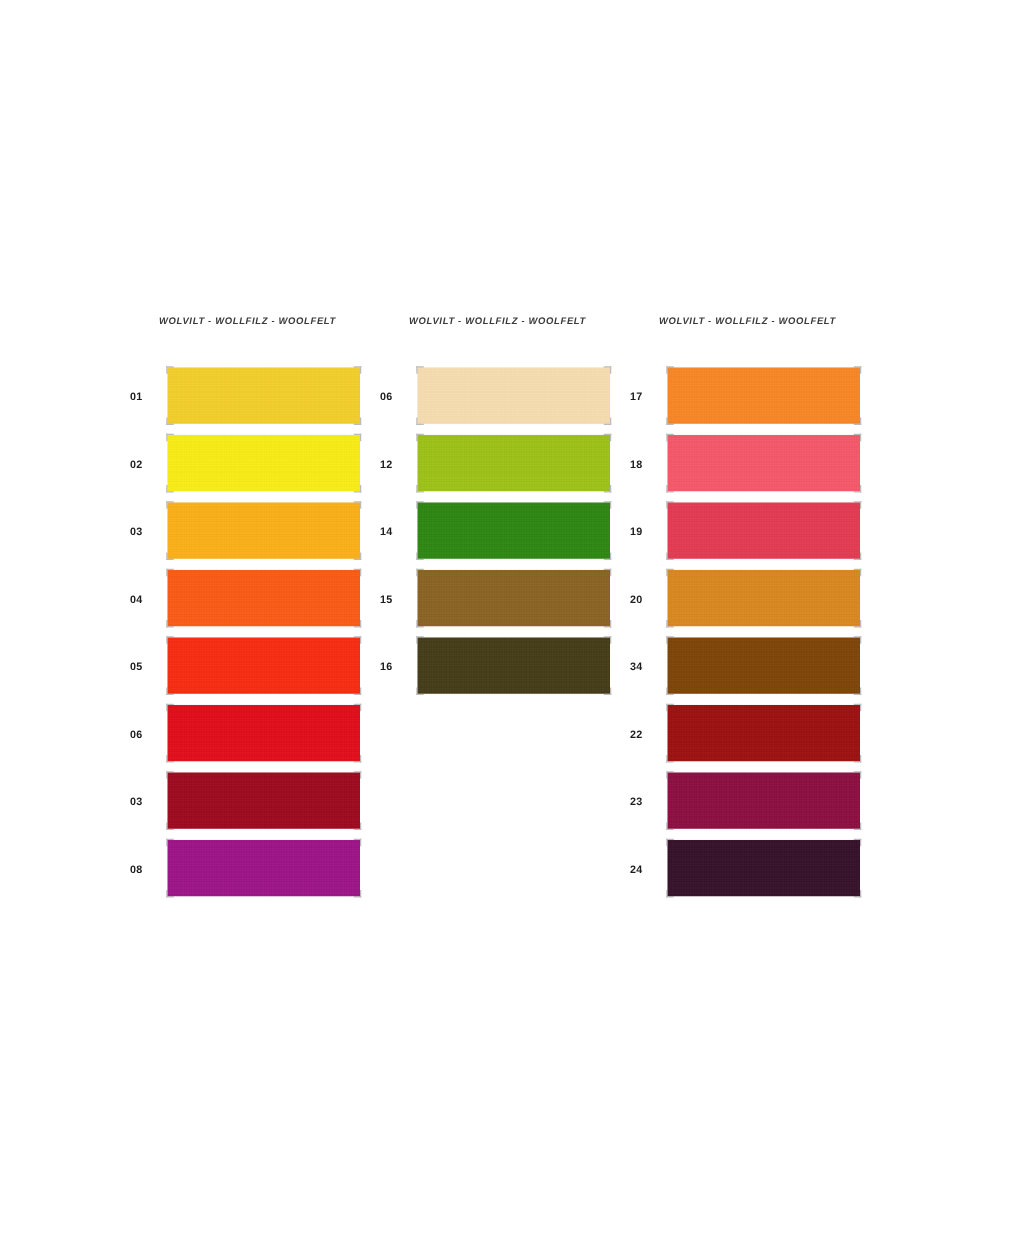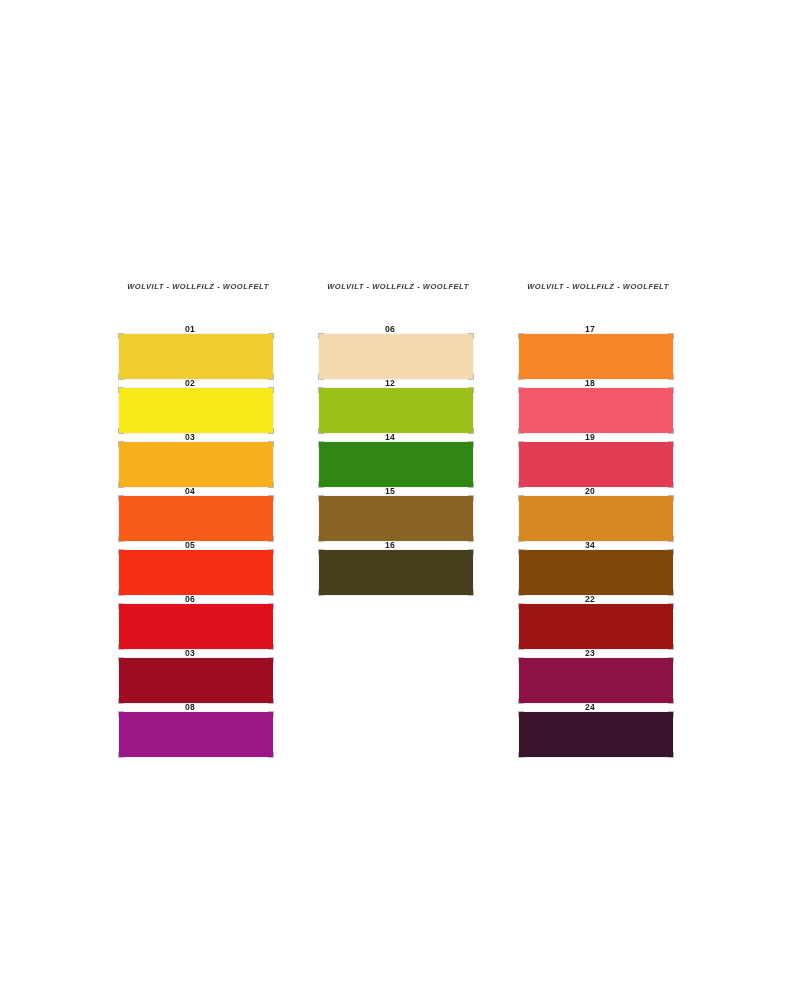--- a/index.html
+++ b/index.html
@@ -33,41 +33,40 @@
     width: 620px;
     display: flex;
     flex-direction: row;
     justify-content: flex-start;
     gap: 0px;
   }
 
   .swatch-column {
     width: 200px;
     position: relative;
-    margin-top: 30px;
   }
 
   .column-header {
     font-size: 7.6px;
     font-style: italic;
     font-weight: bold;
     letter-spacing: 0.55px;
     color: #3a3a3a;
     text-align: center;
     white-space: nowrap;
     height: 14px;
     line-height: 14px;
     margin-left: 4px;
     margin-bottom: 30px;
     transform: scaleX(0.99);
   }
 
   .swatch-row {
     display: flex;
-    flex-direction: column;
+    flex-direction: row;
     align-items: center;
     height: 45px;
     margin-bottom: 9px;
   }
 
   .swatch-code {
     width: 30px;
     font-size: 8.6px;
     font-weight: bold;
     color: #1d1d1d;

